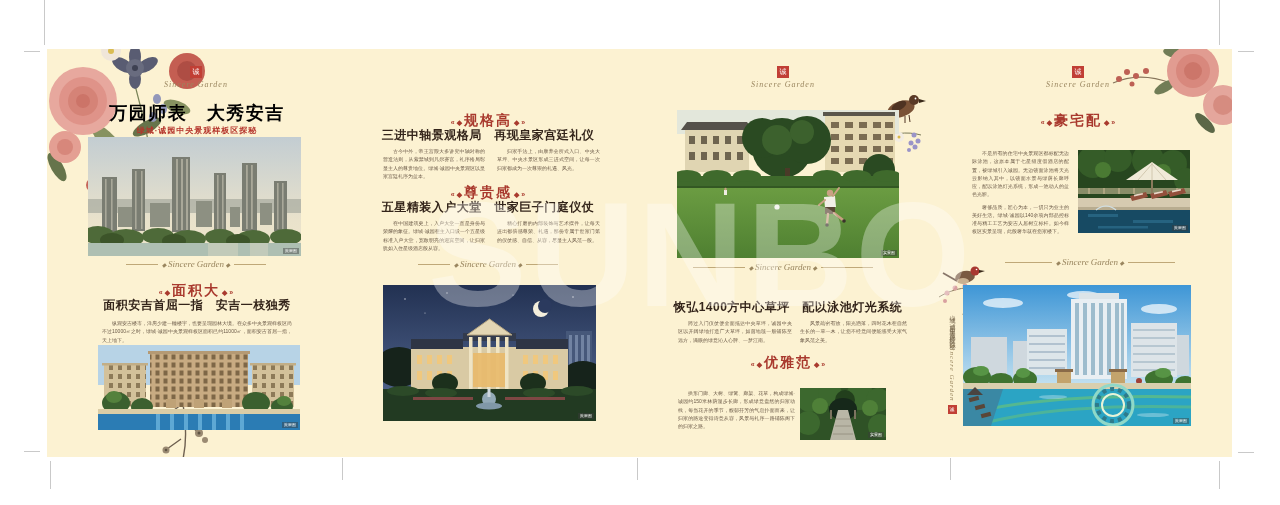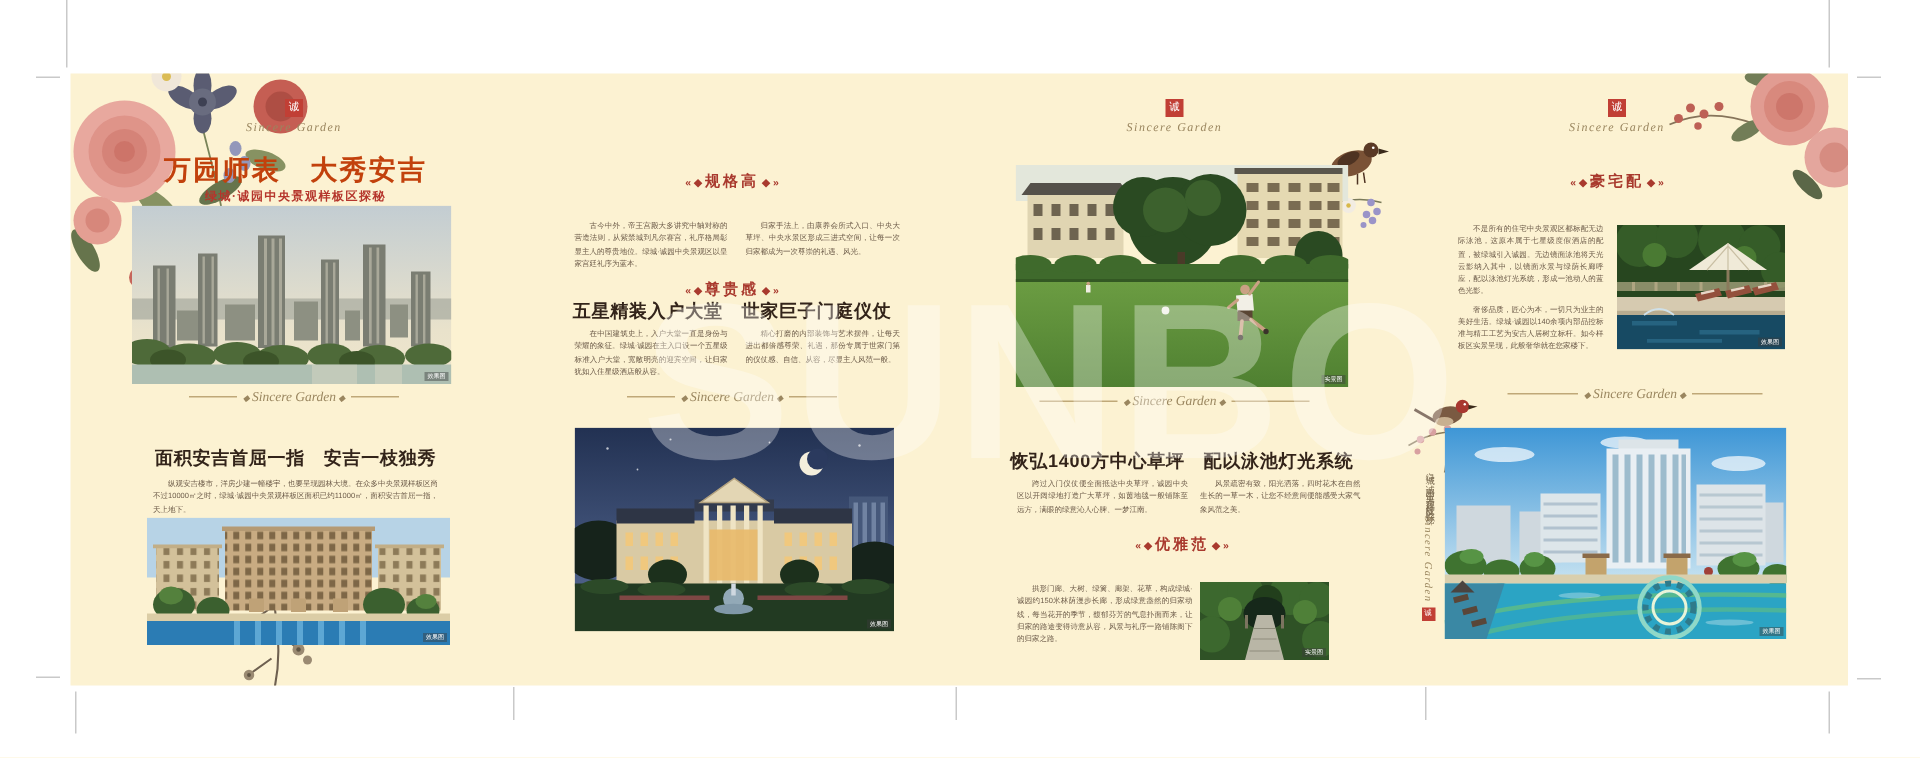--- a/index.html
+++ b/index.html
@@ -15,27 +15,27 @@
   .script{position:absolute;font-family:"Liberation Serif",serif;font-style:italic;color:#9a865f;
           font-size:8px;text-align:center;letter-spacing:1px;white-space:nowrap;}
   
   .divider{position:absolute;display:flex;align-items:center;gap:4px;color:#9a865f;
            font-family:"Liberation Serif",serif;font-style:italic;font-size:9px;white-space:nowrap;}
   .divider::before,.divider::after{content:"";flex:1;border-top:1px solid #bfa878;}
   .divider-text::before{content:"◆ ";font-size:6px;color:#9a865f;}
   .divider-text::after{content:" ◆";font-size:6px;color:#9a865f;}
   
   .badge{position:absolute;text-align:center;white-space:nowrap;}
-  .badge-text{color:#a93a2e;font-weight:bold;font-size:10px;letter-spacing:2px;}
+  .badge-text{color:#a93a2e;font-weight:bold;font-size:14px;letter-spacing:2px;}
   .badge-text::before{content:"« ◆ ";font-size:7px;letter-spacing:0;}
   .badge-text::after{content:" ◆ »";font-size:7px;letter-spacing:0;}
   
   .hl{position:absolute;color:#33241a;font-weight:bold;font-size:12px;letter-spacing:0.5px;
       text-align:center;white-space:nowrap;}
-  .main-title{position:absolute;color:#c2410c;font-weight:bold;font-size:18px;letter-spacing:1.5px;
+  .main-title{position:absolute;color:#000000;font-weight:bold;font-size:18px;letter-spacing:1.5px;
       text-align:center;white-space:nowrap;}
   .sub-title{position:absolute;color:#b5352c;font-weight:bold;font-size:8px;letter-spacing:1px;
       text-align:center;white-space:nowrap;}
   
   .body-txt{position:absolute;color:#6b5a48;font-size:5px;line-height:1.65;text-align:justify;}
   .body-txt p{margin:0 0 4px 0;text-indent:2em;}
   
   .photo{position:absolute;overflow:hidden;}
   .photo svg{display:block;}
   .cap{position:absolute;right:2px;bottom:2px;font-size:4px;line-height:6px;color:#fff;
@@ -262,20 +262,23 @@
           <rect x="162" y="106" width="18" height="13"></rect>
         </g>
     </svg>
     <span class="cap">效果图</span>
   </div>
 
   <div class="divider" style="left:79px;top:210px;width:140px;">
     <span class="divider-text">Sincere Garden</span>
   </div>
 
+  <div class="badge" style="left:24px;top:232px;width:250px;">
+    <span class="badge-text">面积大</span>
+  </div>
   <div class="hl" style="left:0px;top:248px;width:300px;">面积安吉首屈一指　安吉一枝独秀</div>
   <div class="body-txt" style="left:55px;top:270px;width:190px;">
     <p>纵观安吉楼市，洋房少建一幢楼宇，也要呈现园林大境。在众多中央景观样板区尚不过10000㎡之时，绿城·诚园中央景观样板区面积已约11000㎡，面积安吉首屈一指，天上地下。</p>
   </div>
 
   <div class="photo" style="left:51px;top:296px;width:202px;height:85px;">
     <svg width="202" height="85" viewBox="0 0 202 85">
       <defs>
         <pattern id="win1" width="8" height="8" patternUnits="userSpaceOnUse">
           <rect width="8" height="8" fill="#c8ab82"></rect>
@@ -319,20 +322,21 @@
           <rect x="128" y="69" width="4" height="16"></rect>
           <rect x="142" y="69" width="4" height="16"></rect>
       </g>
     </svg>
     <span class="cap">效果图</span>
   </div>
 
   <div class="badge" style="left:316px;top:62px;width:250px;">
     <span class="badge-text">规格高</span>
   </div>
+  <div class="hl" style="left:301px;top:78px;width:280px;">三进中轴景观格局　再现皇家宫廷礼仪</div>
   <div class="body-txt" style="left:336px;top:98px;width:102px;">
     <p>古今中外，帝王宫殿大多讲究中轴对称的营造法则，从紫禁城到凡尔赛宫，礼序格局彰显主人的尊贵地位。绿城·诚园中央景观区以皇家宫廷礼序为蓝本。</p>
   </div>
   <div class="body-txt" style="left:450px;top:98px;width:103px;">
     <p>归家手法上，由康养会所式入口、中央大草坪、中央水景区形成三进式空间，让每一次归家都成为一次尊崇的礼遇、风光。</p>
   </div>
 
   <div class="badge" style="left:316px;top:134px;width:250px;">
     <span class="badge-text">尊贵感</span>
   </div>

